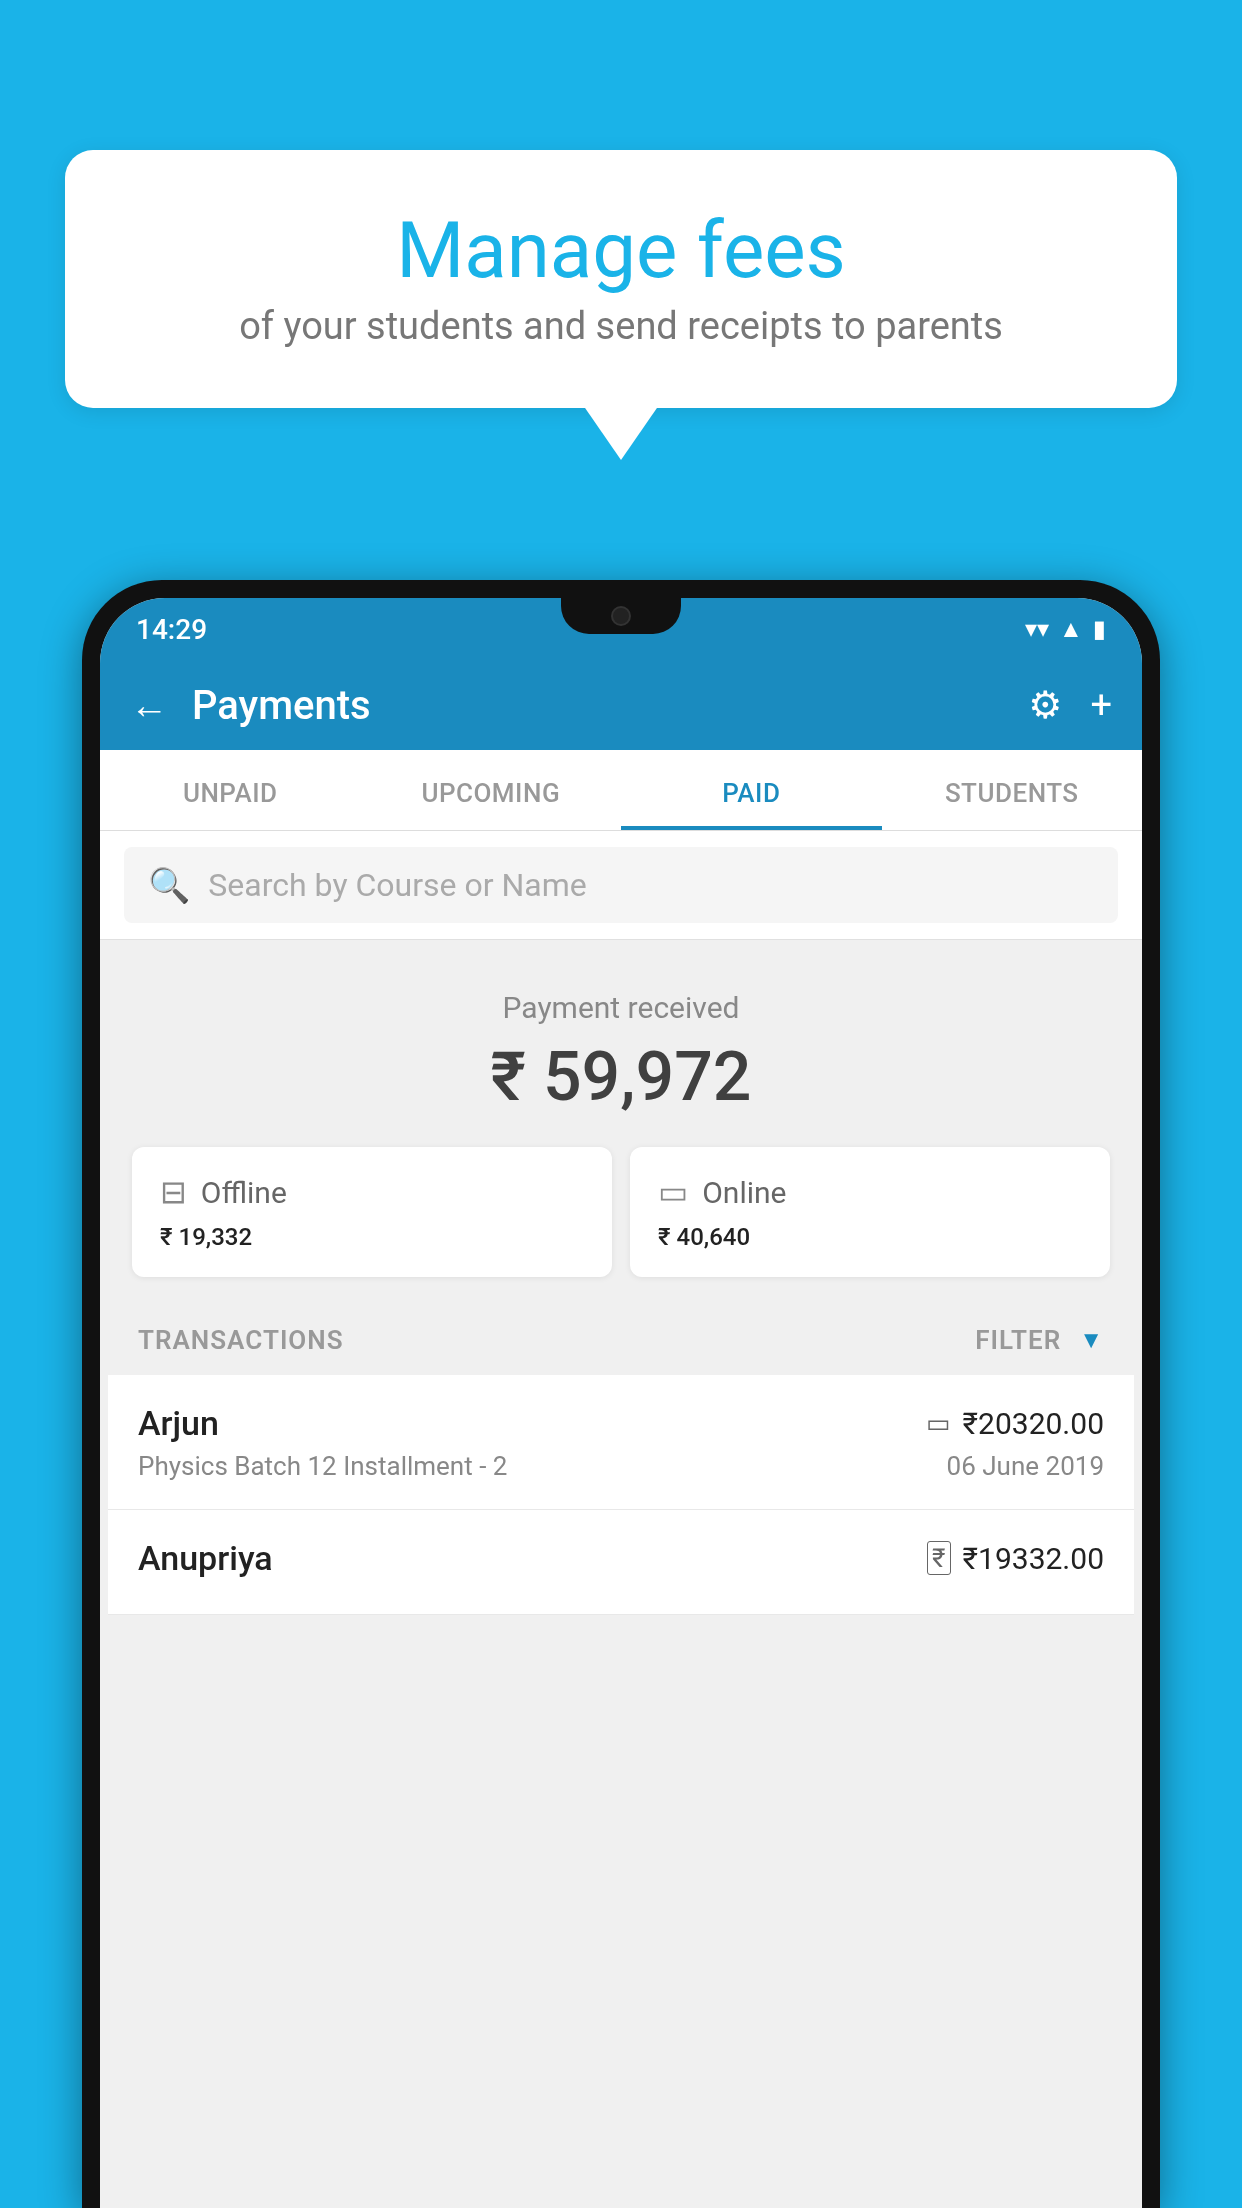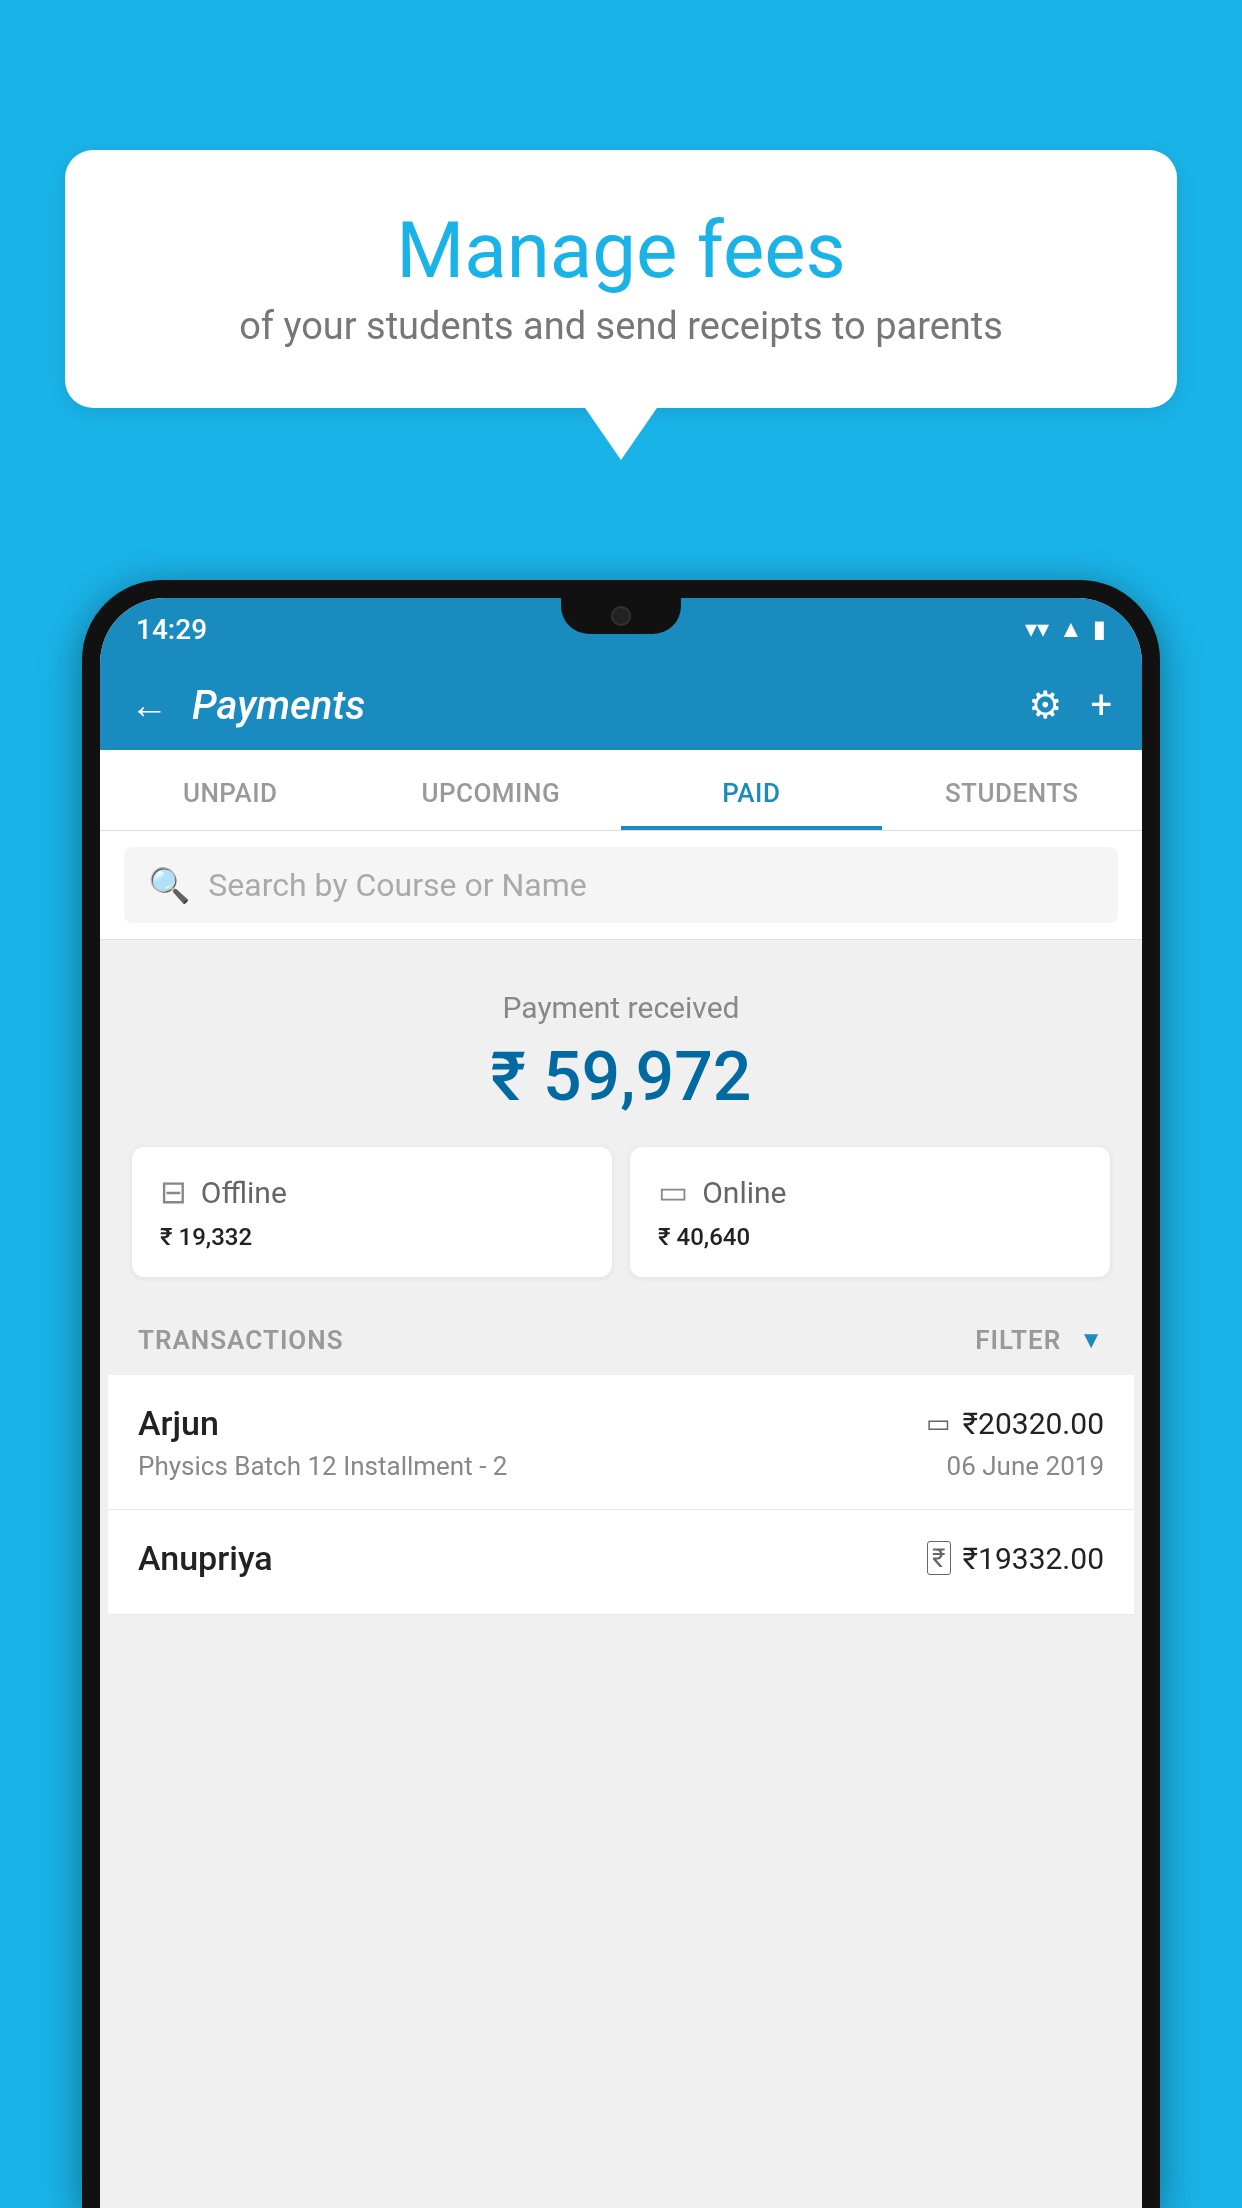--- a/index.html
+++ b/index.html
@@ -143,21 +143,20 @@
       color: white;
       font-size: 38px;
       cursor: pointer;
     }
 
     .app-bar-title {
       color: white;
       font-size: 40px;
       font-weight: 500;
       flex: 1;
-      font-style: italic;
     }
 
     .app-bar-actions {
       display: flex;
       align-items: center;
       gap: 28px;
     }
 
     .app-bar-icon {
       color: white;
@@ -236,21 +235,21 @@
       padding: 42px 30px 30px;
     }
 
     .payment-label {
       color: #888;
       font-size: 30px;
       margin-bottom: 12px;
     }
 
     .payment-amount {
-      color: #0369a1;
+      color: #404040;
       font-size: 68px;
       font-weight: 500;
     }
 
     
     .cards-row {
       display: flex;
       gap: 18px;
       padding: 0 24px 24px;
       background: #f0f0f0;

